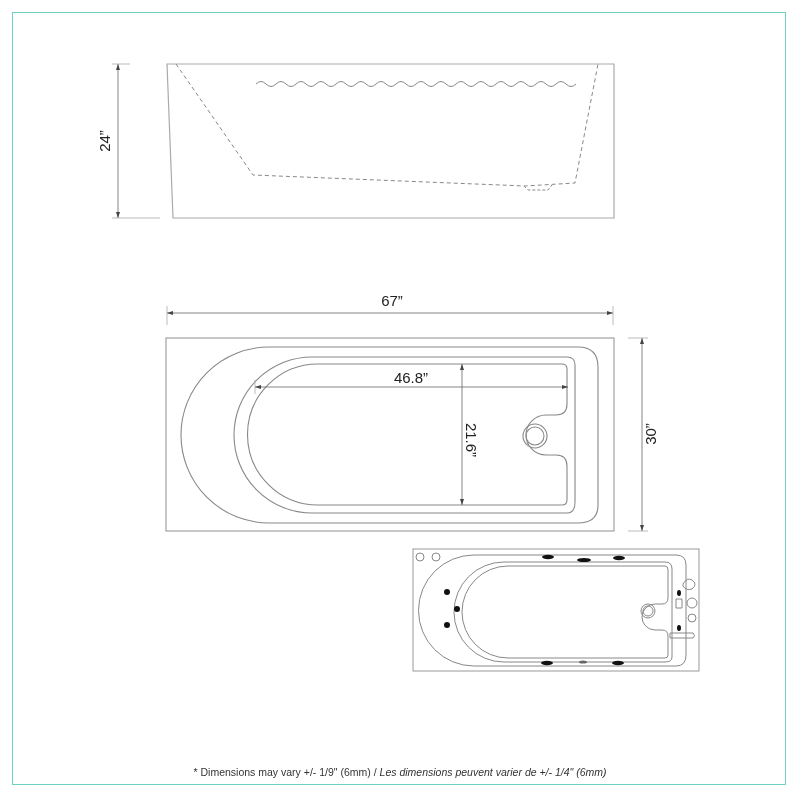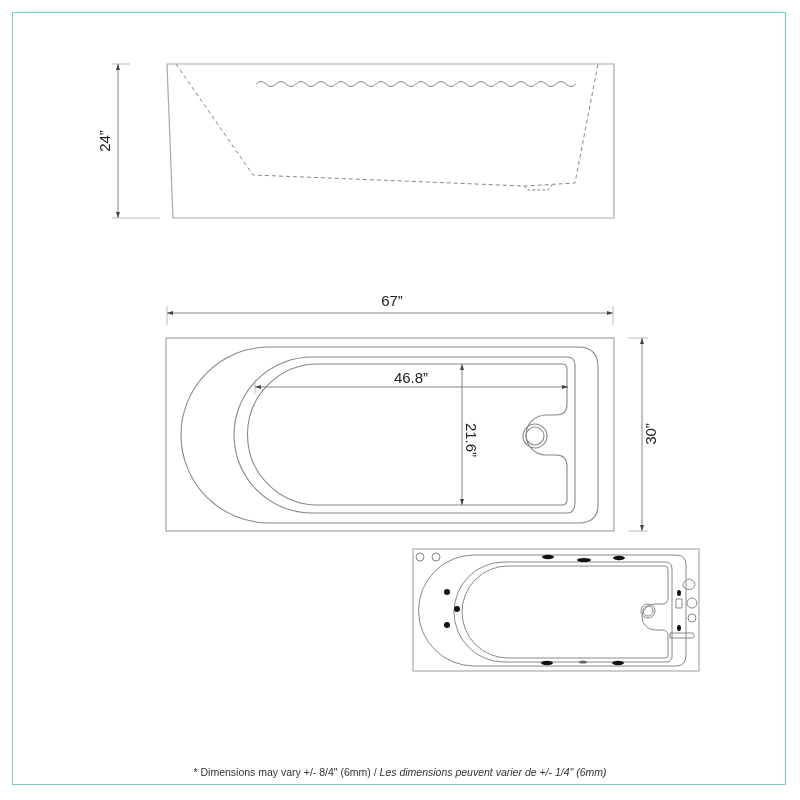--- a/index.html
+++ b/index.html
@@ -99,15 +99,15 @@
     <ellipse cx="618" cy="663" rx="6" ry="2.2"></ellipse>
     <circle cx="447" cy="592" r="3"></circle>
     <circle cx="457" cy="609" r="3"></circle>
     <circle cx="447" cy="625" r="3"></circle>
     <ellipse cx="679" cy="593" rx="2" ry="3"></ellipse>
     <ellipse cx="679" cy="628" rx="2" ry="3"></ellipse>
   </g>
 </svg>
 
 <div class="footnote">
-  <span>* Dimensions may vary +/- 8/4" (6mm) /</span>
+  <span>* Dimensions may vary +/- 1/9" (6mm) /</span>
   <i>Les dimensions peuvent varier de +/- 1/4" (6mm)</i>
 </div>
 
 </body></html>

